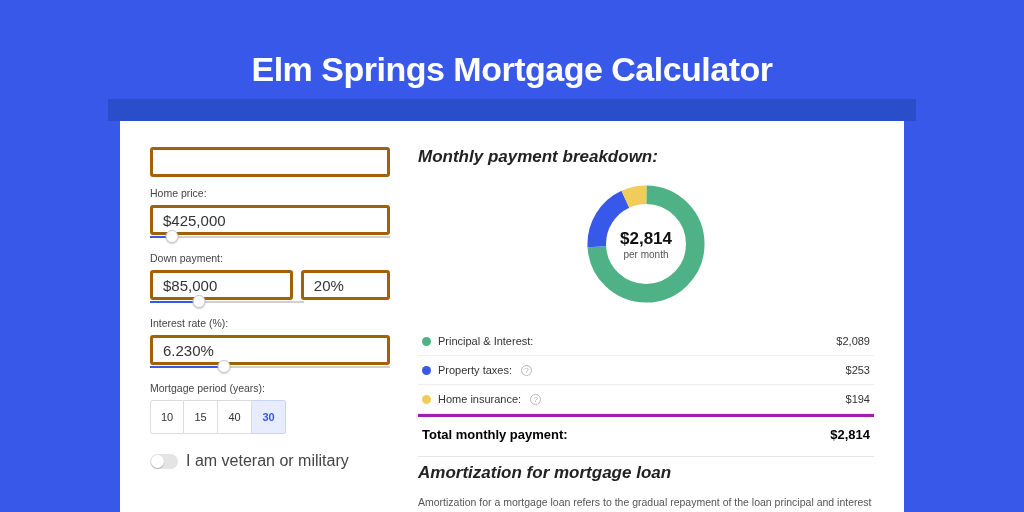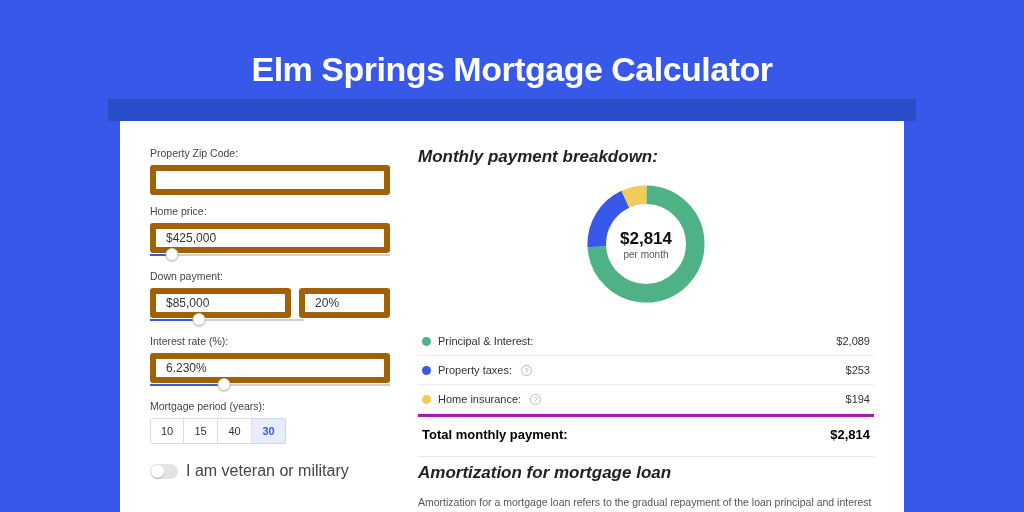--- a/index.html
+++ b/index.html
@@ -42,24 +42,24 @@
   .form-group { margin-bottom: 10px; }
   .form-label {
     display: block;
     font-size: 10.5px;
     color: #444;
     margin-bottom: 6px;
   }
   .input {
     width: 100%;
     height: 30px;
-    border: 6px solid #a16207;
+    border: 3px solid #a16207;
     border-radius: 3px;
     padding: 0 10px;
-    font-size: 12px;
+    font-size: 15px;
     color: #333;
     background: #fff;
   }
   .row { display: flex; gap: 8px; }
   .row .wide { flex: 1.85; }
   .row .narrow { flex: 1; }
   .slider-wrap {
     position: relative;
     margin-top: -3px;
     height: 10px;
@@ -89,21 +89,21 @@
     top: -2px;
     transform: translateX(-50%);
   }
   .seg-group { display: flex; gap: 0; margin-top: 4px; }
   .seg-btn {
     border: 1px solid #dcdcdc;
     background: #fff;
     font-size: 11px;
     color: #333;
     width: 34px;
-    height: 26px;
+    height: 34px;
     display: flex;
     align-items: center;
     justify-content: center;
     cursor: pointer;
   }
   .seg-btn + .seg-btn { border-left: none; }
   .seg-btn:first-child { border-radius: 3px 0 0 3px; }
   .seg-btn:last-child  { border-radius: 0 3px 3px 0; }
   .seg-btn.active {
     background: #e8ecff;
@@ -206,21 +206,20 @@
 
 <div class="page">
   <h1 class="title">Elm Springs Mortgage Calculator</h1>
   <div class="ribbon"></div>
 
   <div class="card">
 
     <div class="left-form">
 
       <div class="form-group">
-        <label class="form-label">Property Zip Code:</label>
         <input class="input" type="text" value="" style="">
       </div>
 
       <div class="form-group">
         <label class="form-label">Home price:</label>
         <input class="input" type="text" value="$425,000" style="">
         <div class="slider-wrap">
           <div class="slider-line"></div>
           <div class="slider-fill" style="width:9%"></div>
           <div class="slider-handle" style="left:9%"></div>

